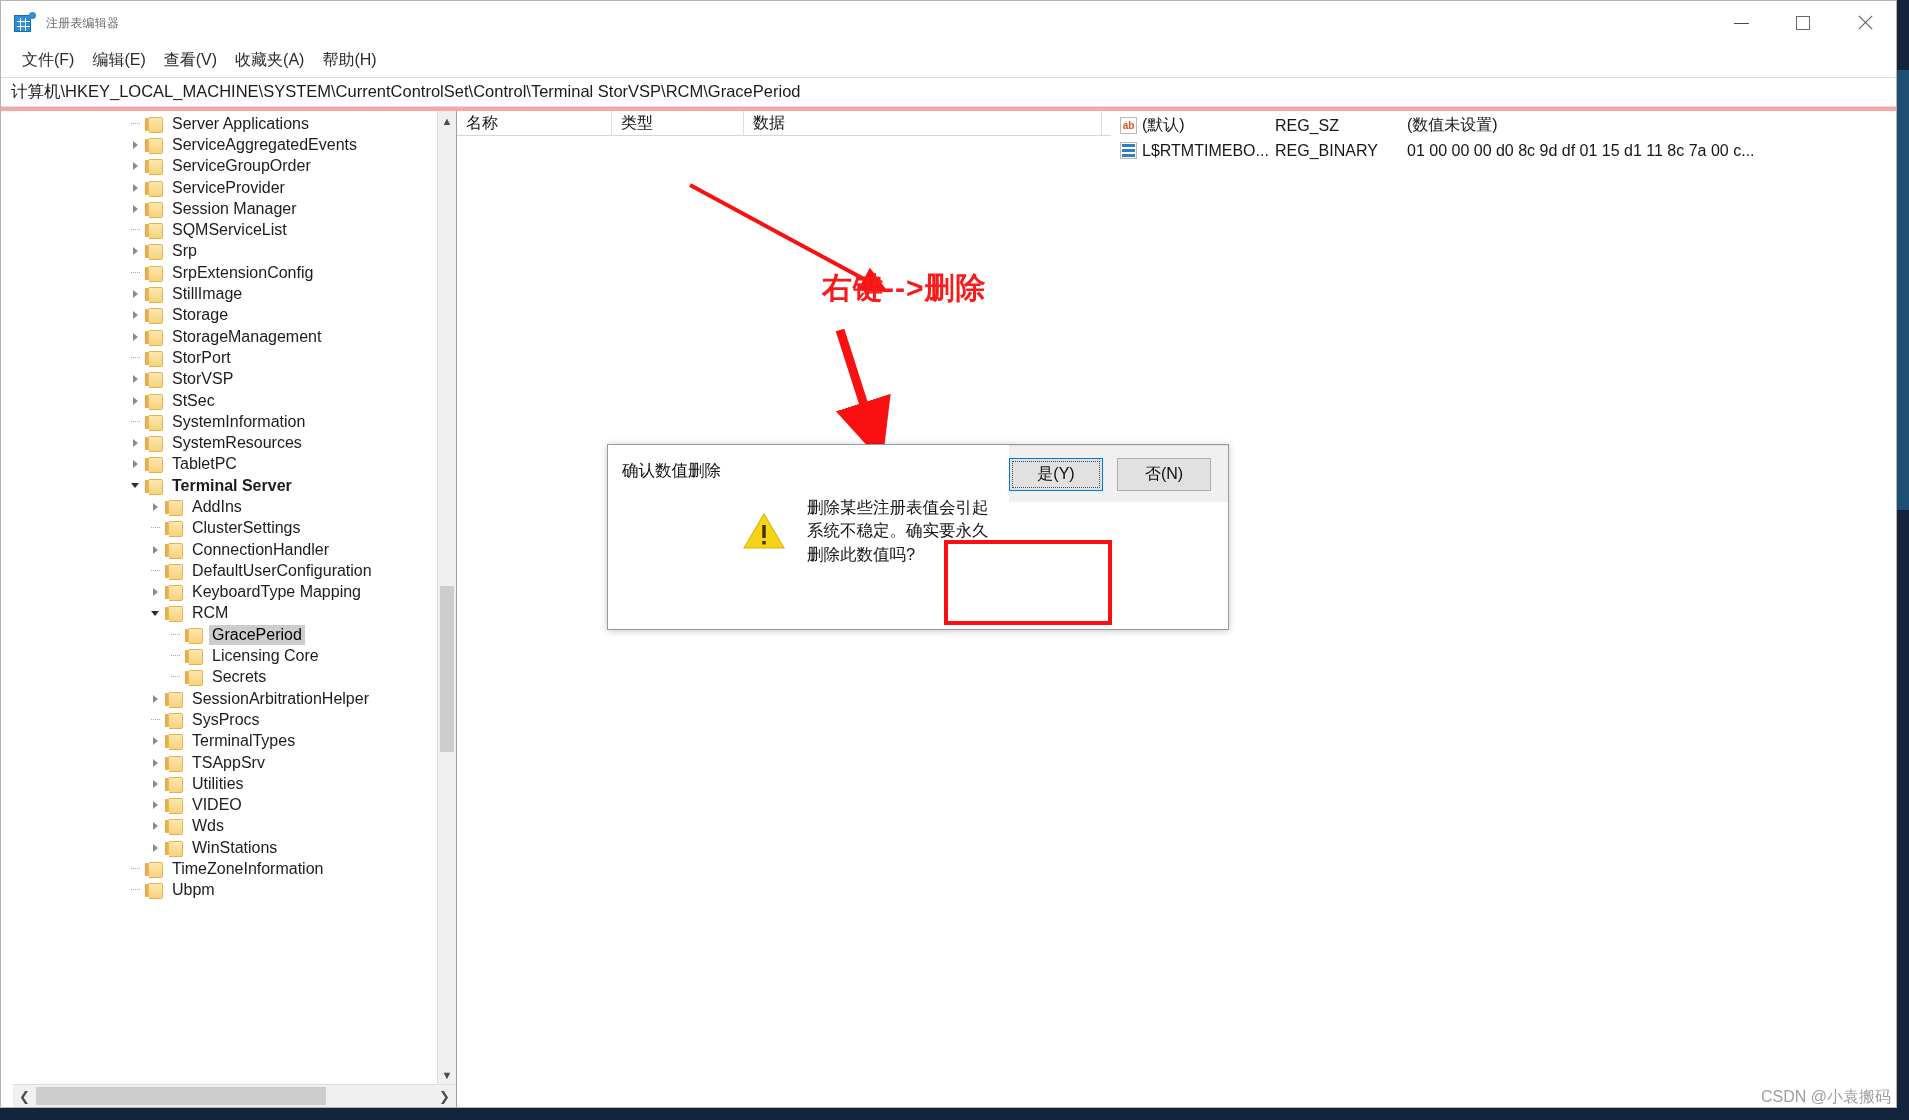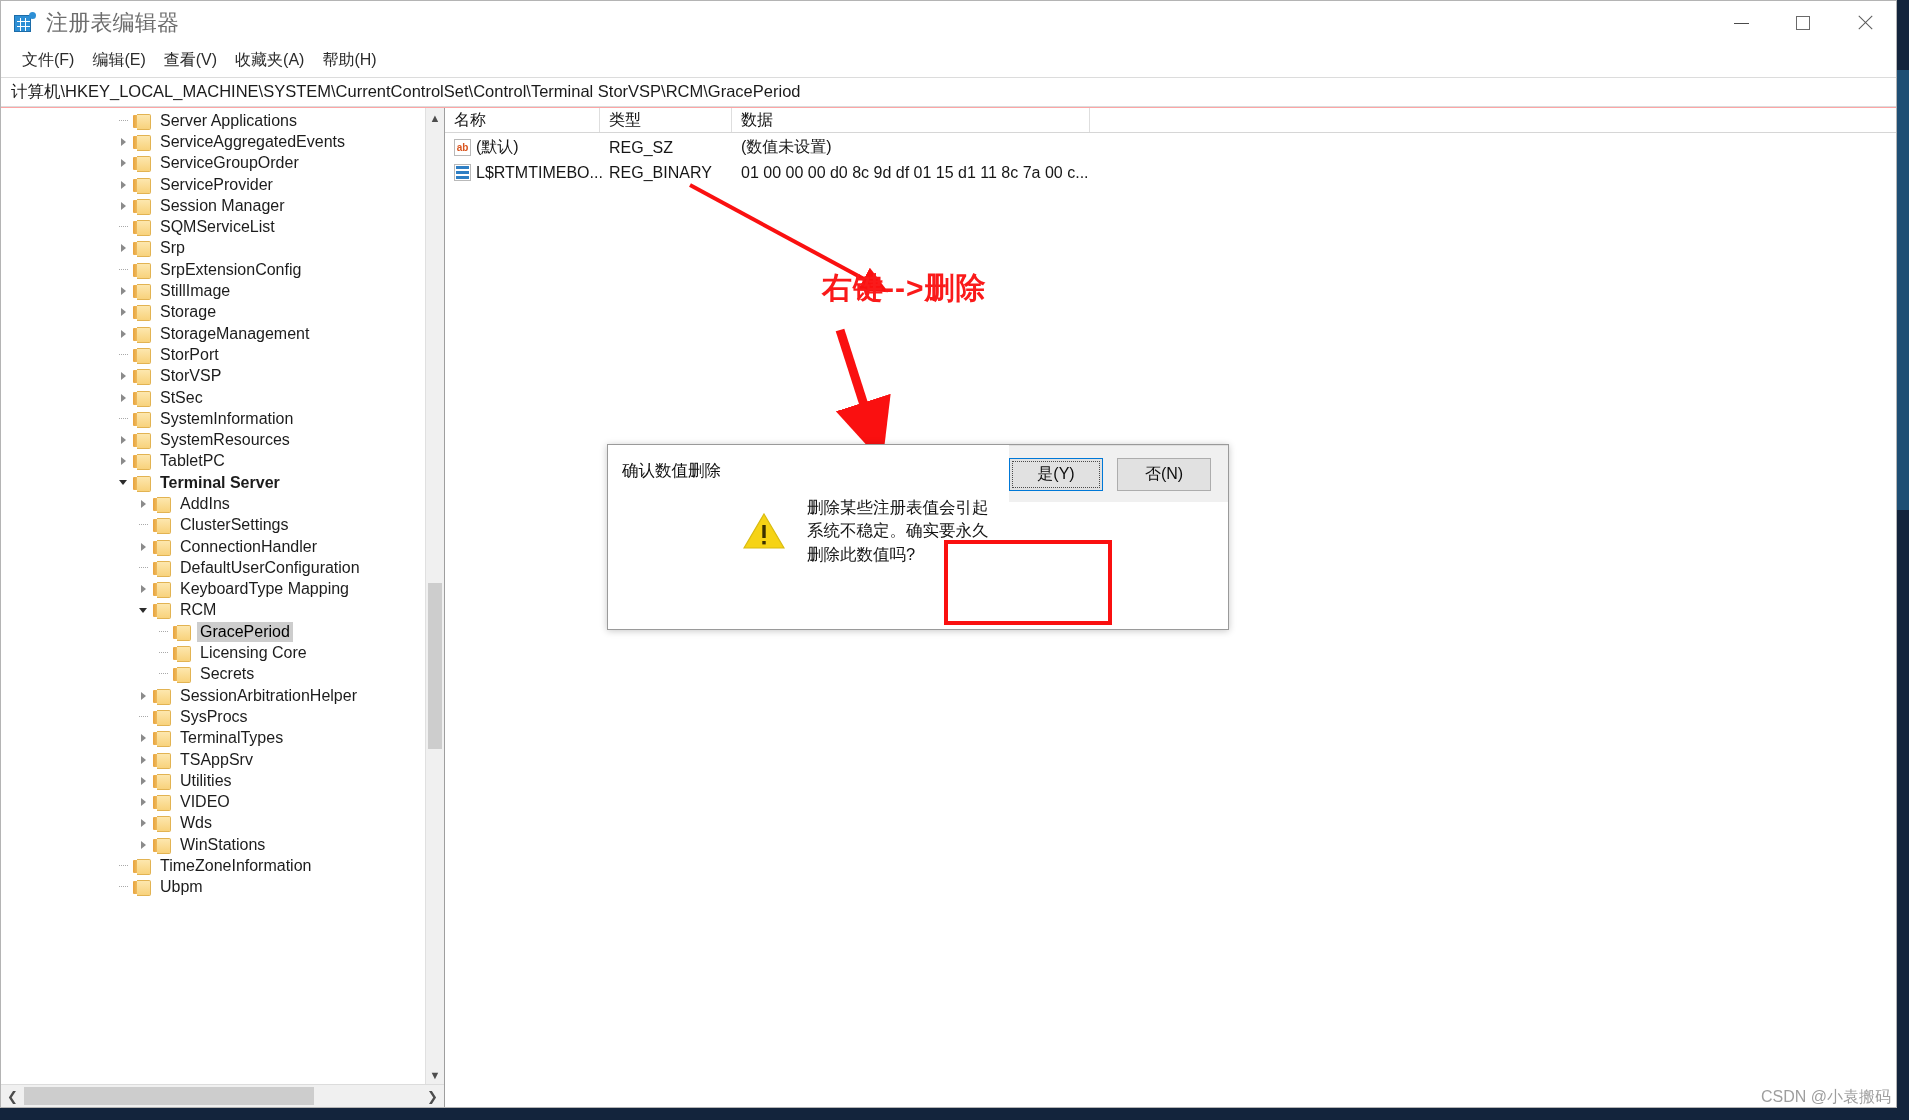--- a/index.html
+++ b/index.html
@@ -55,21 +55,21 @@
       linear-gradient(to bottom, transparent 3px, #ffffff 3px, #ffffff 4px, transparent 4px),
       linear-gradient(to bottom, transparent 8px, #ffffff 8px, #ffffff 9px, transparent 9px);
   }
   .app-icon .dot {
     position: absolute; right: 0; top: 0;
     width: 7px; height: 7px; border-radius: 50%;
     background: #2d8fd5;
   }
   .title-text {
     margin-left: 10px;
-    font-size: 22px;
+    font-size: 12px;
     color: #6d6d6d;
     letter-spacing: .2px;
   }
   .win-controls {
     position: absolute; right: 0; top: 0;
     height: 44px;
     display: flex;
   }
   .win-btn {
     width: 62px; height: 44px;
@@ -115,22 +115,23 @@
     color: #1b1b1b;
     white-space: nowrap;
     overflow: hidden;
   }
 
   
   .body-split {
     flex: 1 1 auto;
     display: flex;
     min-height: 0;
-    border-top: 1px solid #fca5a5;
-    position: relative;
+    border-top: 4px solid #fca5a5;
+    position: relative;
+    padding-left: 12px;
   }
 
   
   .tree-pane {
     width: 444px;
     flex: 0 0 444px;
     display: flex; flex-direction: column;
     border-right: 1px solid #9e9e9e;
     background: #ffffff;
     min-height: 0;
@@ -247,21 +248,21 @@
   .hs-track { flex: 1 1 auto; height: 100%; position: relative; }
   .hs-thumb {
     position: absolute; top: 2px; bottom: 2px;
     left: 0; width: 73%;
     background: #cdcdcd;
   }
 
   
   .list-pane {
     flex: 1 1 auto;
-    display: flex; flex-direction: column;
+    display: flex; 
     background: #ffffff;
     min-width: 0;
     position: relative;
   }
   .list-header {
     height: 25px;
     flex: 0 0 auto;
     display: flex;
     border-bottom: 1px solid #d6d6d6;
     background: #ffffff;

